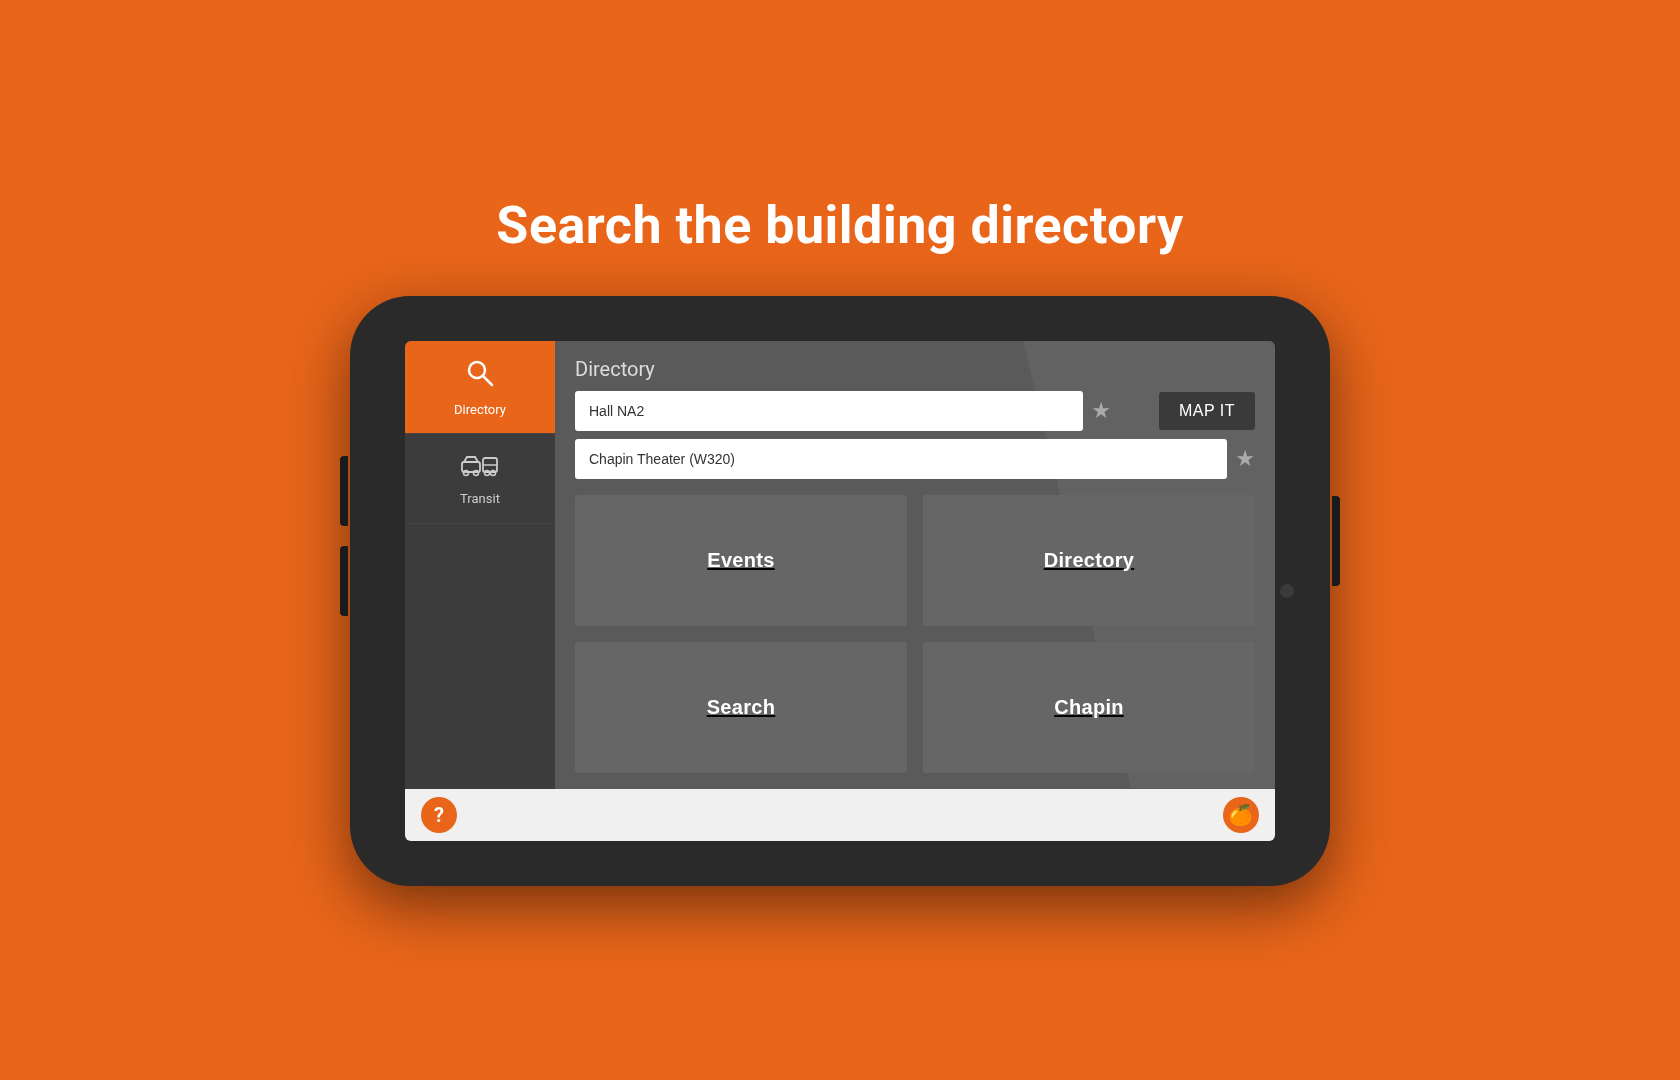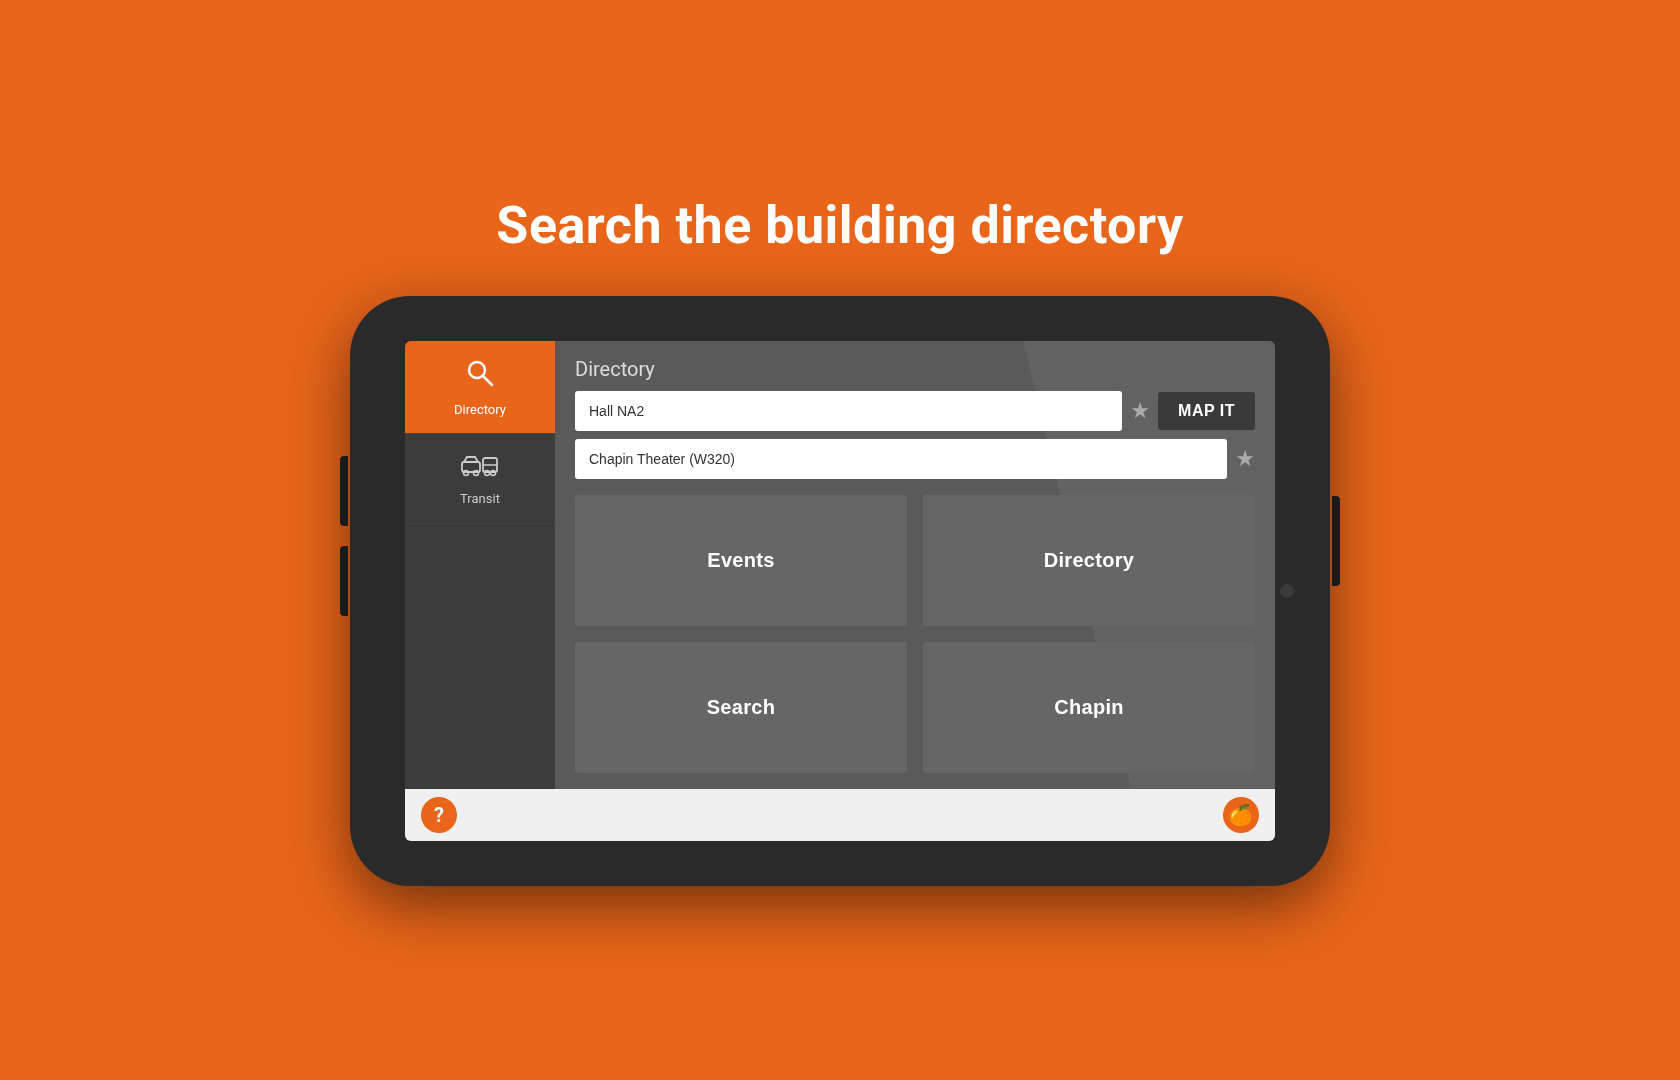--- a/index.html
+++ b/index.html
@@ -197,37 +197,39 @@
       flex-shrink: 0;
     }
 
     .map-it-btn {
       background: #3a3a3a;
       color: white;
       border: none;
       border-radius: 3px;
       padding: 10px 20px;
       font-size: 16px;
-      font-weight: 700;
+      font-weight: 400;
       cursor: pointer;
       flex-shrink: 0;
       white-space: nowrap;
       letter-spacing: 0.5px;
+      margin-left: 40px;
     }
 
     
     .grid-buttons {
       display: grid;
       grid-template-columns: 1fr 1fr;
       grid-template-rows: 1fr 1fr;
       gap: 16px;
       padding: 16px 20px;
       flex: 1;
       position: relative;
       z-index: 2;
+      text-decoration: underline;
     }
 
     .grid-btn {
       background: #666666;
       color: white;
       border: none;
       border-radius: 3px;
       font-size: 20px;
       font-weight: 700;
       cursor: pointer;

